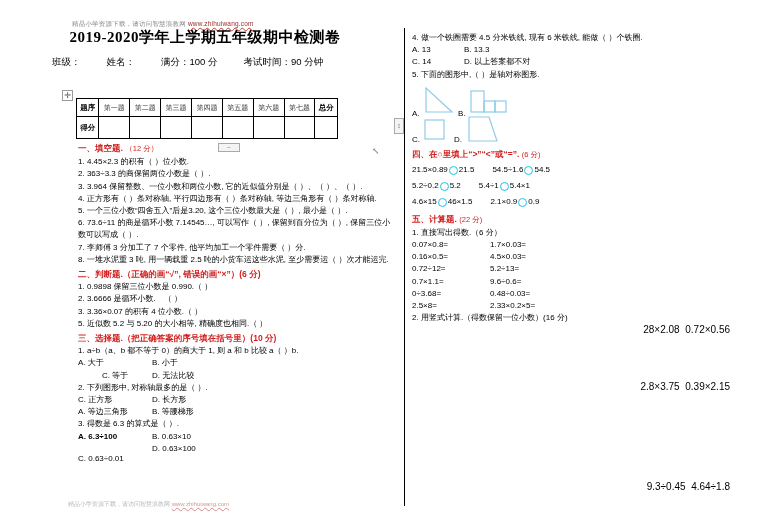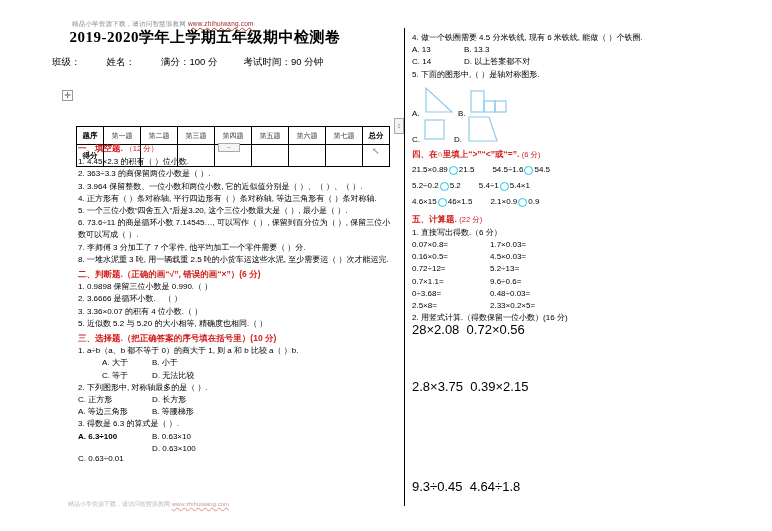--- a/index.html
+++ b/index.html
@@ -50,24 +50,23 @@
   .tbl-handle {
     position: absolute; left: 62px; top: 90px;
     width: 11px; height: 11px;
     border: 1px solid #9a9a9a; background: #fff;
     font-size: 8px; line-height: 9px; text-align: center; color: #555;
   }
 
   
   table.score {
     position: absolute; left: 76px; top: 98px;
-    width: 314px;
+    width: 262px;
     border-collapse: collapse;
     font-family: "Liberation Sans", sans-serif;
-    margin-top: 28px;
   }
   table.score td {
     border: 1px solid #000;
     height: 18px;
     text-align: center;
     font-size: 7px;
     color: #333;
     padding: 0;
   }
   table.score tr.hdr td:first-child,
@@ -139,21 +138,21 @@
     display: inline-block; width: 9px; height: 9px;
     border: 1px solid #14c8e6; border-radius: 50%;
     margin: 0 1px; vertical-align: middle;
   }
   .cmp-gap { width: 18px; display: inline-block; }
 
   
   .calc-row { display: flex; font-size: 8px; margin: 0; }
   .calc-row .c1 { width: 78px; }
   .calc-row .c2 { width: 120px; }
-  .vert-row { font-size: 13px; margin: 0; }
+  .vert-row { font-size: 10px; margin: 0; text-align: right; }
   .vspace { height: 44px; }
 </style>
 </head>
 <body>
 
 <div id="page">
 
   <div class="wm-top">
     <span>精品小学资源下载，请访问智慧浪教网</span>
     <span class="url">www.zhihuiwang.com</span>
@@ -224,21 +223,21 @@
         <div class="q">1. 0.9898 保留三位小数是 0.990.（      ）</div>
         <div class="q">2. 3.6666 是循环小数.　（      ）</div>
         <div class="q">3. 3.36×0.07 的积有 4 位小数.（      ）</div>
         <div class="q">5. 近似数 5.2 与 5.20 的大小相等, 精确度也相同.（      ）</div>
       </div>
 
     <div class="sec-head">三、选择题.（把正确答案的序号填在括号里）(10 分)</div>
     <div id="s3-items">
         <div class="q">1. a÷b（a、b 都不等于 0）的商大于 1, 则 a 和 b 比较 a（      ）b.</div>
         <div class="opts">
-          <span class="o" style="min-width: 74px; text-align: center;">A. 大于</span>
+          <span class="o" style="min-width: 74px;">A. 大于</span>
           <span class="o" style="min-width: auto;">B. 小于</span>
         </div>
         <div class="opts">
           <span class="o" style="min-width: 74px; text-align: center;">C. 等于</span>
           <span class="o" style="min-width: auto;">D. 无法比较</span>
         </div>
         <div class="q">2. 下列图形中, 对称轴最多的是（      ）.</div>
         <div class="opts">
           <span class="o" style="min-width: 74px;">C. 正方形</span>
           <span class="o" style="min-width: auto;">D. 长方形</span>

